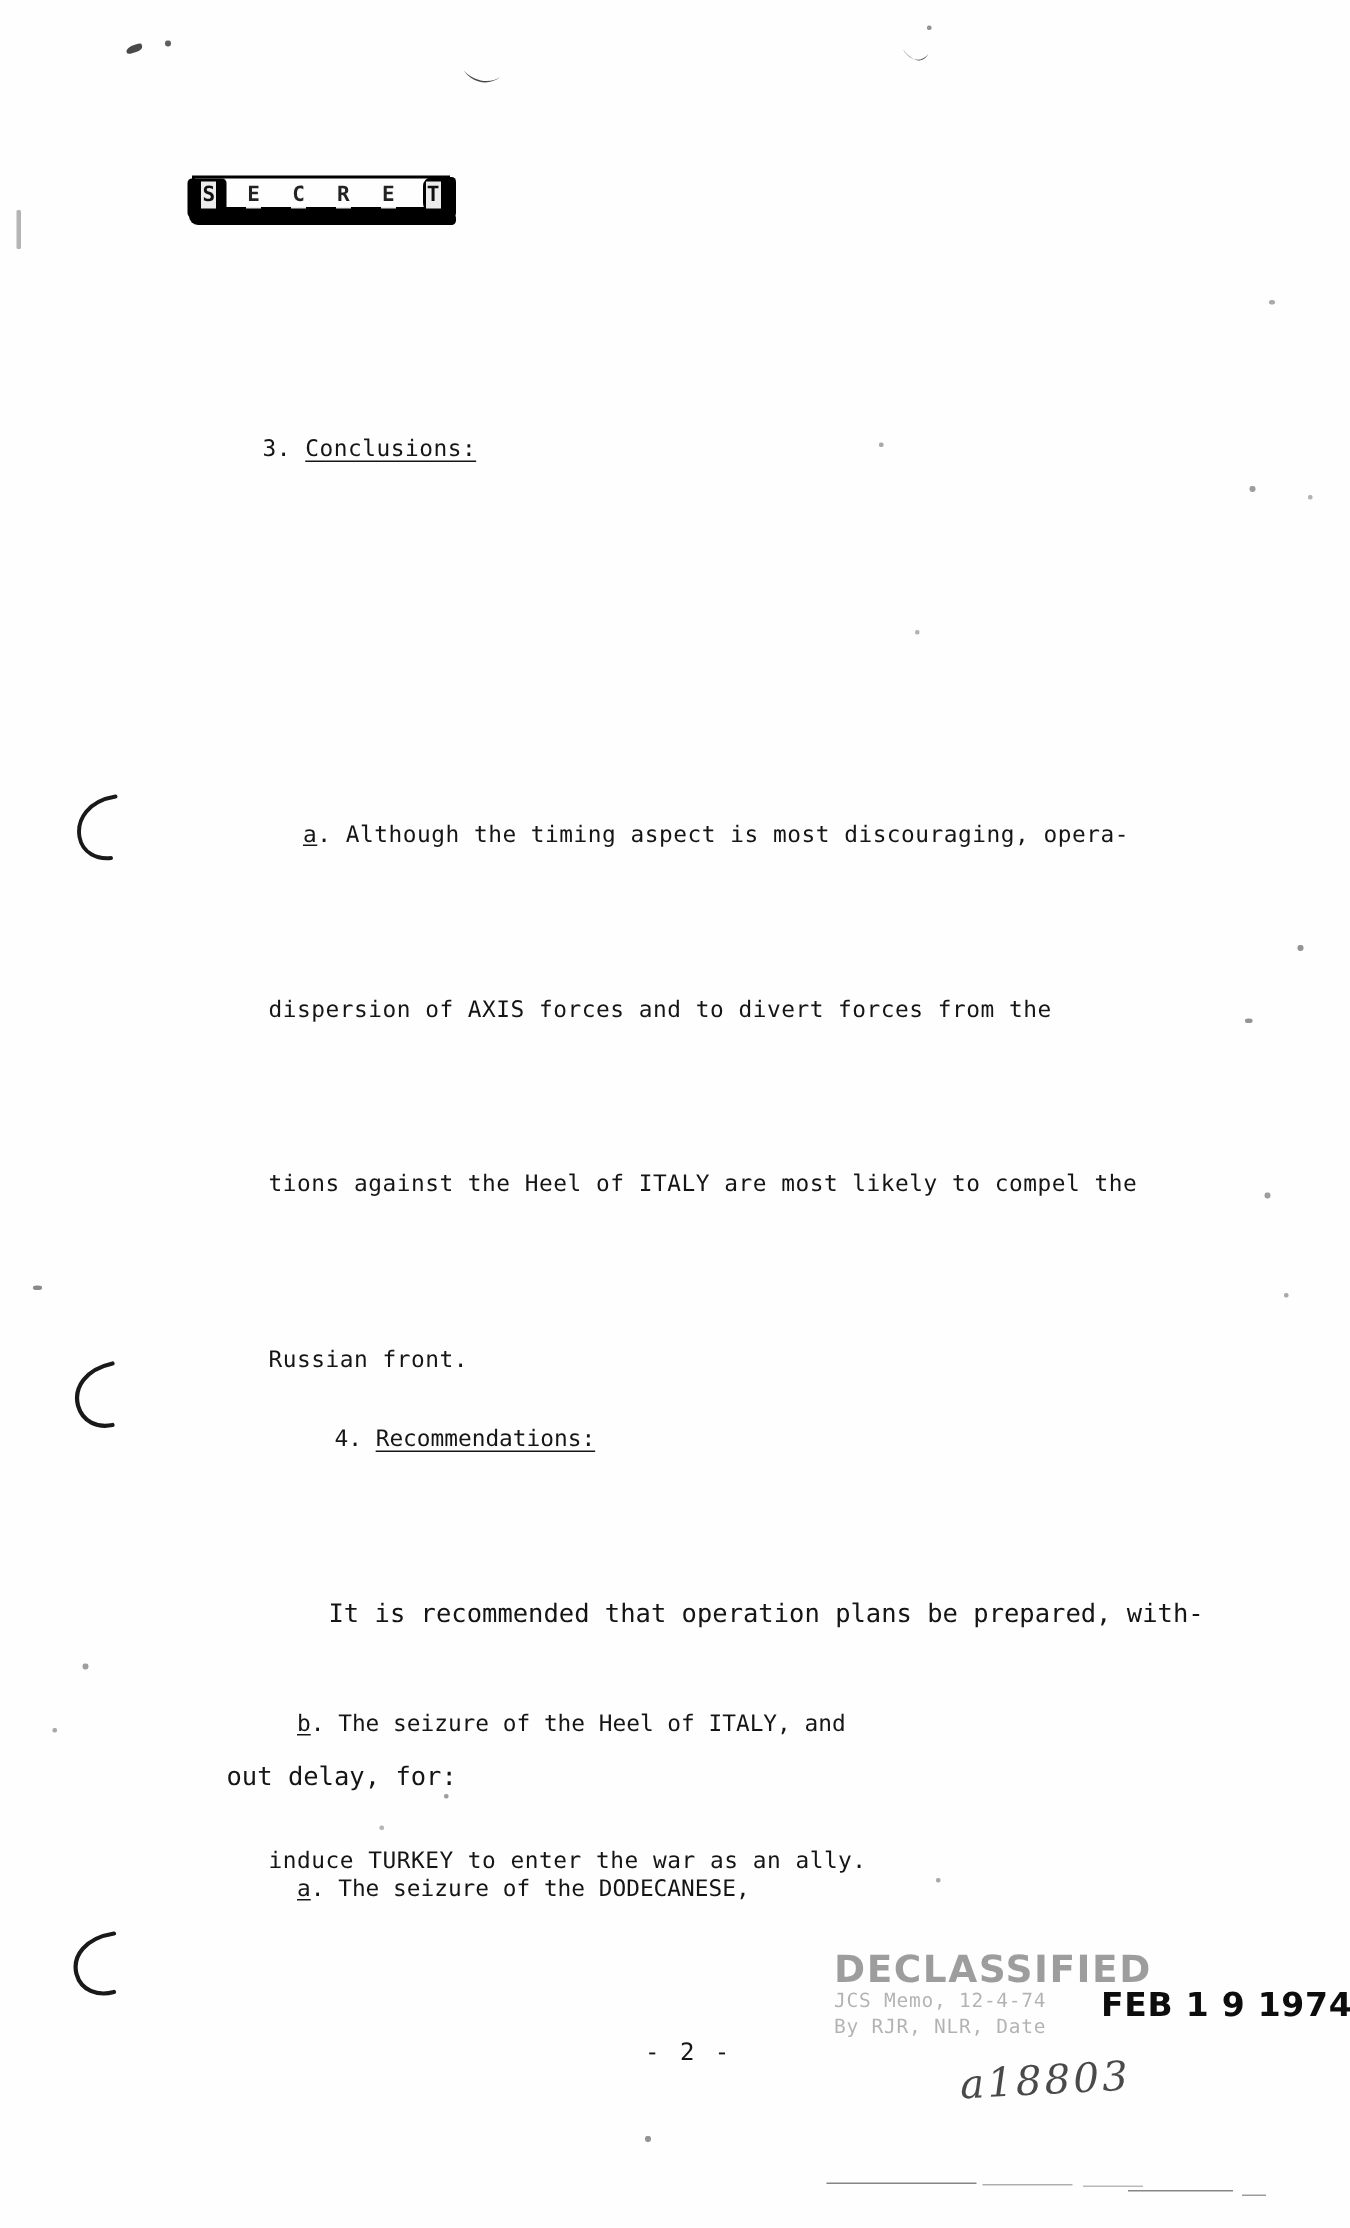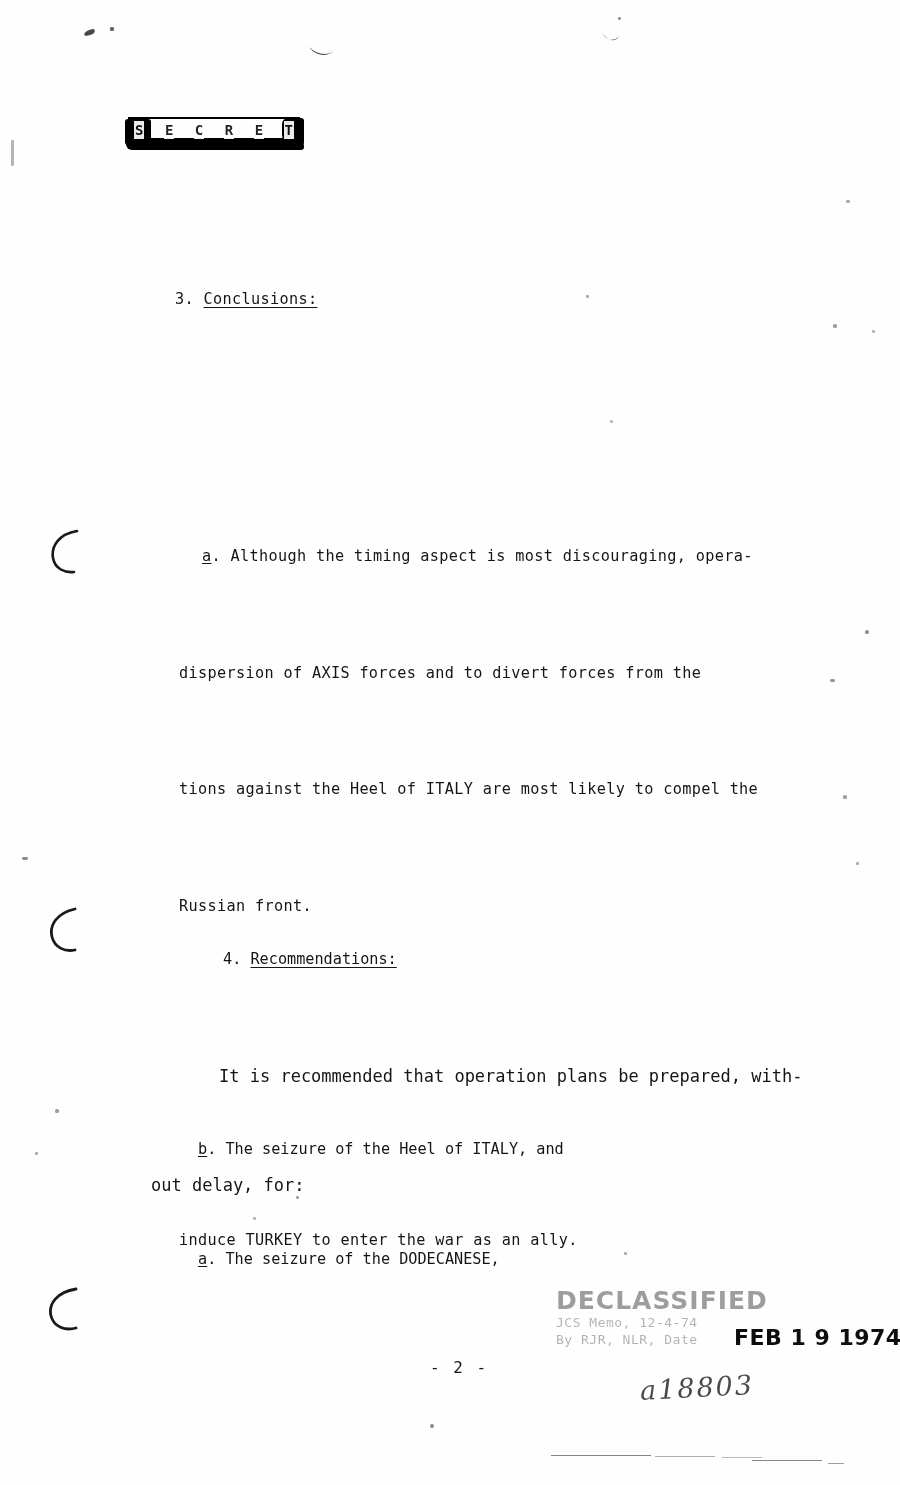--- a/index.html
+++ b/index.html
@@ -191,20 +191,21 @@
     width: 300px;
   }
   #declass-stamp .dc-title {
     font-family: "DejaVu Sans", "Liberation Sans", sans-serif;
     font-size: 25px;
     font-weight: bold;
     letter-spacing: 1px;
     color: #1a1a1a;
     opacity: .42;
     line-height: 26px;
+    margin-top: 12px;
   }
   #declass-stamp .dc-auth,
   #declass-stamp .dc-by {
     font-family: "DejaVu Sans Mono", "Liberation Mono", monospace;
     font-size: 13px;
     letter-spacing: .5px;
     color: #1a1a1a;
     opacity: .33;
     line-height: 17px;
   }

